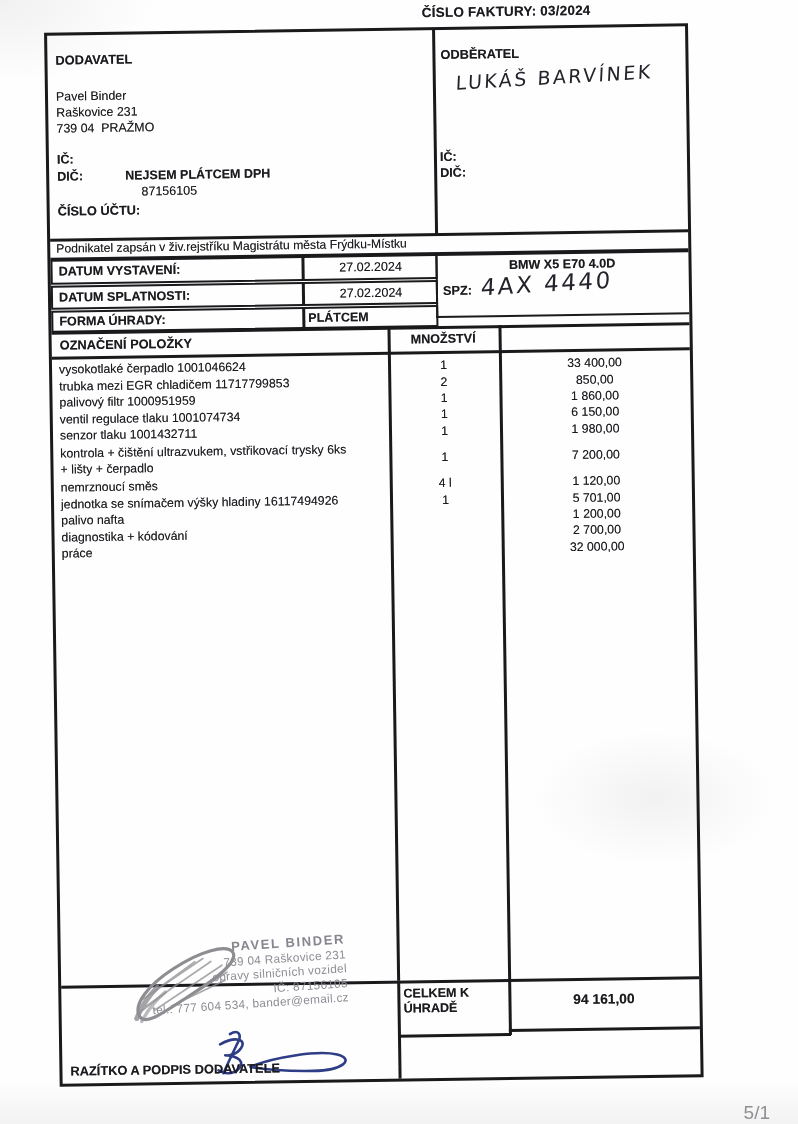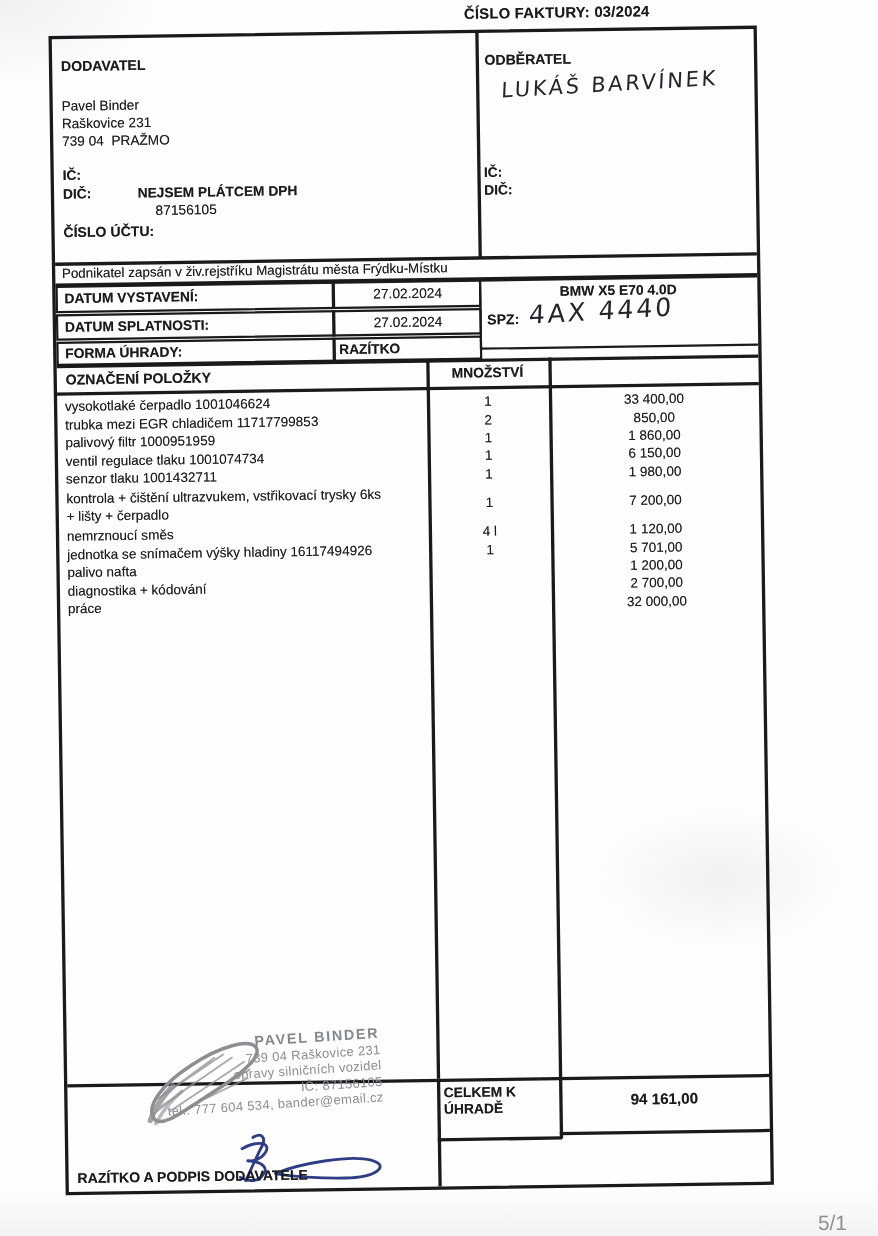--- a/index.html
+++ b/index.html
@@ -108,21 +108,21 @@
       <div class="abs fs" style="left:253px; top:229px; width:134px; text-align:center;">27.02.2024</div>
 
       <div class="cellbox" style="left:0; top:250px; width:387px; height:24px;"></div>
       <div class="ln" style="left:251px; top:250px; width:2.5px; height:24px;"></div>
       <div class="abs kv-label" style="left:8px; top:255px;">DATUM SPLATNOSTI:</div>
       <div class="abs fs" style="left:253px; top:255px; width:134px; text-align:center;">27.02.2024</div>
 
       <div class="cellbox" style="left:0; top:275px; width:387px; height:22px;"></div>
       <div class="ln" style="left:251px; top:275px; width:2.5px; height:22px;"></div>
       <div class="abs kv-label" style="left:8px; top:279px;">FORMA ÚHRADY:</div>
-      <div class="abs b fs" style="left:257px; top:279px;">RAZÍTKO</div>
+      <div class="abs b fs" style="left:257px; top:279px;">PLÁTCEM</div>
 
       <div class="cellbox" style="left:385px; top:224px; right:0; height:64px; border-right:none;"></div>
       <div class="abs b" style="left:385px; top:229px; width:253px; text-align:center; font-size:12.6px;">BMW X5 E70 4.0D</div>
       <div class="abs b" style="left:392px; top:253px; font-size:12.8px;">SPZ:</div>
       <div class="abs hand" style="left:430px; top:245px; font-size:23px;">4AX 4440</div>
 
       <div class="ln" style="left:0; top:296px; width:100%; height:2.5px;"></div>
       <div class="ln" style="left:0; top:321px; width:100%; height:2.5px;"></div>
       <div class="ln" style="left:336px; top:296px; width:2.5px; height:27px;"></div>
       <div class="ln" style="left:447px; top:296px; width:2.5px; height:27px;"></div>

